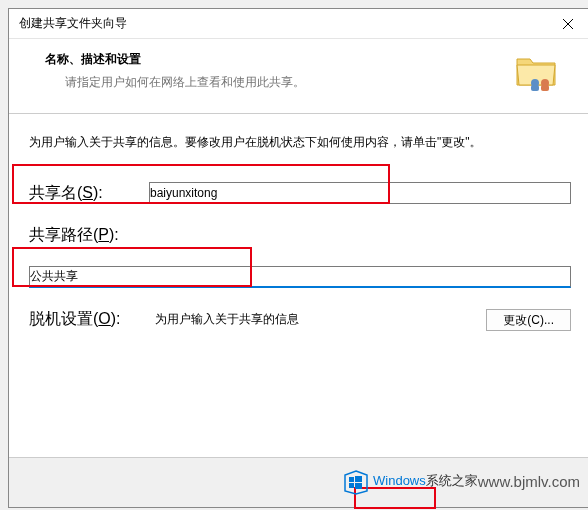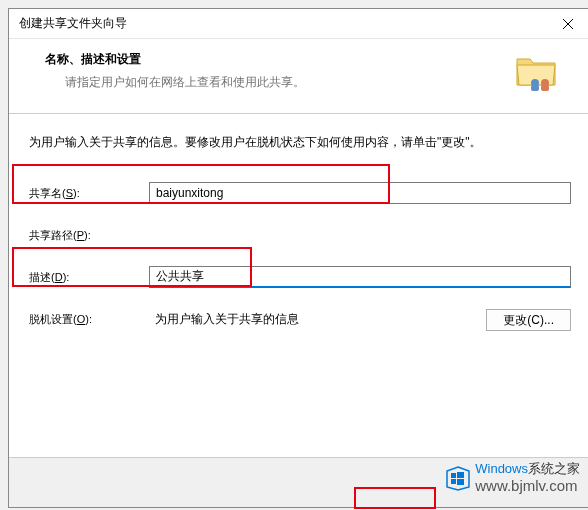--- a/index.html
+++ b/index.html
@@ -11,34 +11,34 @@
     .close-btn svg { width: 10px; height: 10px; }
     .header-area { padding: 12px 20px 20px 36px; display: flex; justify-content: space-between; align-items: flex-start; }
     .header-text { flex: 1; }
     .header-title { font-size: 12px; font-weight: bold; color: #000; margin-bottom: 6px; }
     .header-subtitle { font-size: 12px; color: #737373; padding-left: 20px; }
     .header-icon { width: 48px; height: 42px; margin-right: 8px; }
     .divider { height: 1px; background: #ccc; margin: 0; }
     .content { padding: 20px 20px 10px 20px; flex: 1; }
     .instruction { font-size: 12px; color: #000; margin-bottom: 30px; }
     .form-row { display: flex; align-items: center; margin-bottom: 18px; height: 24px; }
-    .form-label { width: 120px; font-size: 11px; color: #000; }
+    .form-label { width: 120px; font-size: 16px; color: #000; }
     .form-label u { text-decoration: underline; }
     .form-value { flex: 1; font-size: 12px; }
-    .form-input { width: 100%; height: 22px; border: 1px solid #7a7a7a; padding: 2px 6px; font-size: 12px; font-family: inherit; outline: none; }
+    .form-input { width: 100%; height: 22px; border: 1px solid #7a7a7a; padding: 2px 0; font-size: 12px; font-family: inherit; outline: none; }
     .input-focused { border-bottom: 2px solid #0078d7; }
     .readonly-text { padding: 2px 6px; color: #000; }
     .button-area { display: flex; justify-content: flex-end; margin-top: 2px; }
     .btn { height: 22px; padding: 0 16px; background: #fdfdfd; border: 1px solid #adadad; font-size: 12px; cursor: pointer; font-family: inherit; min-width: 82px; }
     .red-box-1 { position: absolute; border: 2px solid #e60012; left: 12px; top: 164px; width: 378px; height: 40px; pointer-events: none; }
     .red-box-2 { position: absolute; border: 2px solid #e60012; left: 12px; top: 247px; width: 240px; height: 40px; pointer-events: none; }
     .red-box-3 { position: absolute; border: 2px solid #e60012; left: 354px; top: 487px; width: 82px; height: 22px; pointer-events: none; }
     .watermark { position: absolute; right: 8px; bottom: 15px; display: flex; align-items: center; font-size: 12px; color: #333; }
     .watermark-logo { margin-right: 4px; }
-    .watermark-text { display: flex; flex-direction: column; line-height: 1.2; }
+    .watermark-text { display: flex; line-height: 1.2; }
     .wm-top { font-size: 13px; }
     .wm-bottom { font-size: 15px; color: #555; }
     .footer-area { height: 50px; background: #f0f0f0; border-top: 1px solid #ccc; }
   </style>
 </head>
 <body>
 
 <div class="window">
   <div class="titlebar">
     <span class="titlebar-title">创建共享文件夹向导</span>
@@ -77,21 +77,20 @@
       <div class="form-value">
         <input type="text" class="form-input" value="baiyunxitong" style="">
       </div>
     </div>
 
     <div class="form-row">
       <div class="form-label">共享路径(<u>P</u>):</div>
     </div>
 
     <div class="form-row">
-      <div class="form-label">描述(<u>D</u>):</div>
       <div class="form-value">
         <input type="text" class="form-input input-focused" value="公共共享" style="">
       </div>
     </div>
 
     <div class="form-row">
       <div class="form-label">脱机设置(<u>O</u>):</div>
       <div class="form-value readonly-text">为用户输入关于共享的信息</div>
       <div class="button-area" style="margin-left:10px;">
         <button class="btn">更改(C)...</button>

